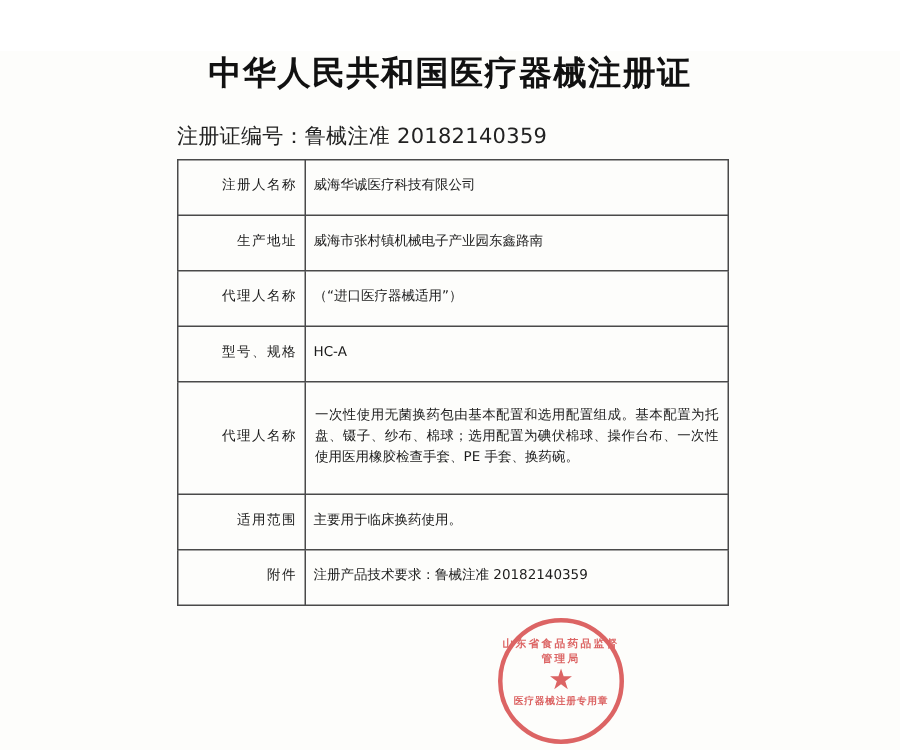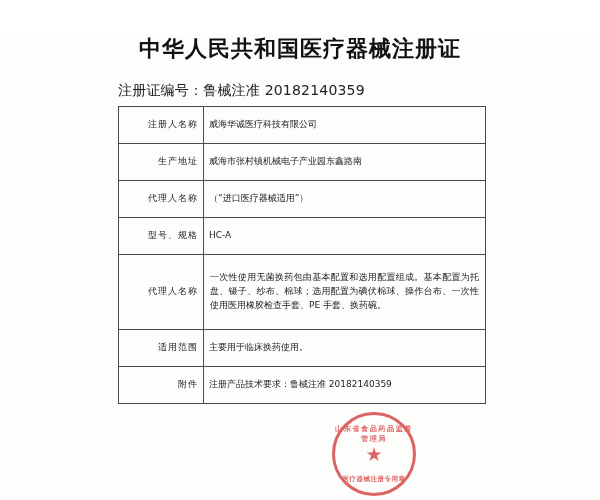--- a/index.html
+++ b/index.html
@@ -102,21 +102,21 @@
     width: 100%;
     bottom: 9px;
     text-align: center;
     font-size: 6.5px;
     letter-spacing: 1px;
     color: #d33a3a;
   }
   .seal .mid-line {
     position: absolute;
     width: 100%;
-    top: 60px;
+    top: 48px;
     text-align: center;
     font-size: 6.5px;
     letter-spacing: 0.5px;
     color: #d33a3a;
   }
 </style>
 </head>
 <body>
 
 <div class="page">

